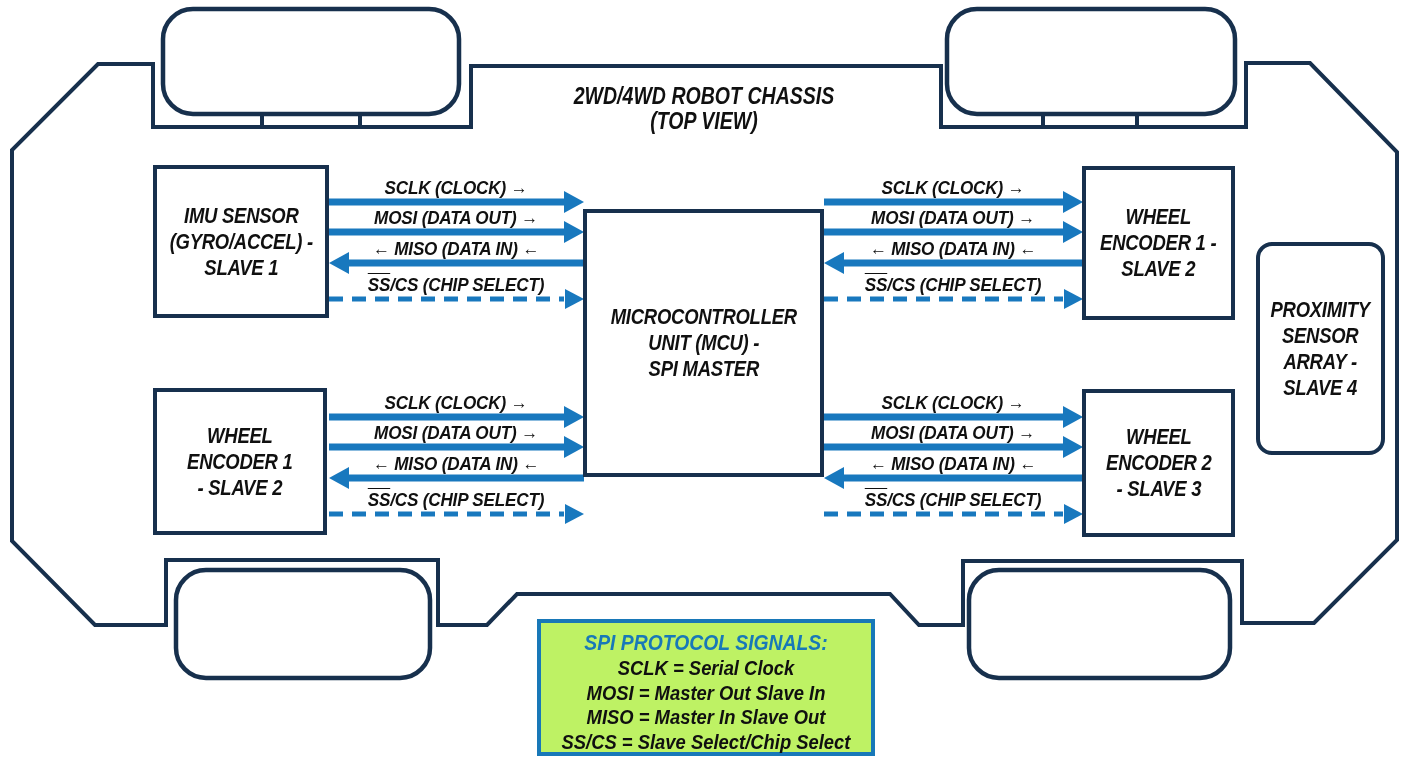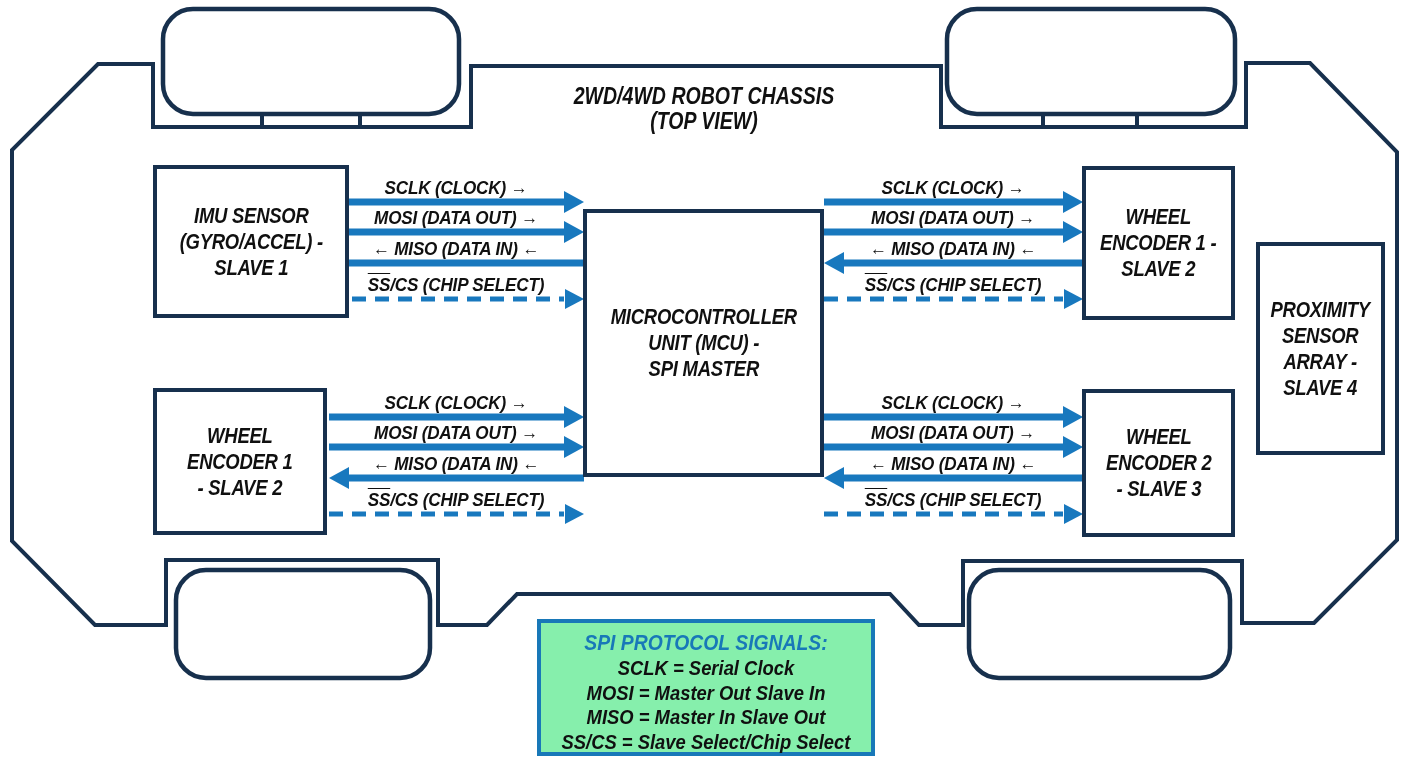--- a/index.html
+++ b/index.html
@@ -26,21 +26,21 @@
   .title span{display:block;white-space:nowrap;}
   .sig{
     position:absolute;width:260px;text-align:center;font-weight:bold;color:#101010;
     font-size:19px;line-height:22px;letter-spacing:-0.2px;white-space:nowrap;
     transform:scaleX(0.9);transform-origin:center;
   }
   .sig .ovl{text-decoration:overline;}
   .lt{left:326px;} .rt{left:823px;}
   .legend{
     position:absolute;box-sizing:border-box;left:537px;top:619px;width:338px;height:137px;
-    border:4px solid #1878b8;background:#86efac;text-align:center;padding-top:7px;
+    border:4px solid #1878b8;background:#bef264;text-align:center;padding-top:7px;
   }
   .legend-title{
     font-weight:bold;color:#1878b8;font-size:22px;line-height:26px;white-space:nowrap;
     transform:scaleX(0.88);transform-origin:center;
   }
   .legend-line{
     font-weight:bold;color:#101010;font-size:20px;line-height:24.5px;white-space:nowrap;
     transform:scaleX(0.92);transform-origin:center;
   }
 </style>
@@ -111,21 +111,21 @@
       <line x1="824" y1="514" x2="1063" y2="514" stroke-width="5" stroke-dasharray="14 9"></line>
       <polygon points="1083,514 1064,504 1064,524" stroke="none"></polygon>
     </g>
   </svg>
 
   <div class="title">
     <span>2WD/4WD ROBOT CHASSIS</span>
     <span>(TOP VIEW)</span>
   </div>
 
-  <div class="box" style="left:153px;top:165px;width:196px;height:153px;">
+  <div class="box" style="left:153px;top:165px;width:176px;height:153px;">
     <div class="box-text">
       <span>IMU SENSOR</span>
       <span>(GYRO/ACCEL) -</span>
       <span>SLAVE 1</span>
     </div>
   </div>
 
   <div class="box" style="left:153px;top:388px;width:174px;height:147px;">
     <div class="box-text">
       <span>WHEEL</span>
@@ -151,21 +151,21 @@
   </div>
 
   <div class="box" style="left:1082px;top:389px;width:153px;height:148px;">
     <div class="box-text">
       <span>WHEEL</span>
       <span>ENCODER 2</span>
       <span>- SLAVE 3</span>
     </div>
   </div>
 
-  <div class="box" style="left:1256px;top:242px;width:129px;height:213px;">
+  <div class="box" style="left:1256px;top:242px;width:129px;height:213px;border-radius:16px;">
     <div class="box-text">
       <span>PROXIMITY</span>
       <span>SENSOR</span>
       <span>ARRAY -</span>
       <span>SLAVE 4</span>
     </div>
   </div>
 
   <div class="sig lt" style="top:177px;">SCLK (CLOCK) →</div>
   <div class="sig lt" style="top:207px;">MOSI (DATA OUT) →</div>

